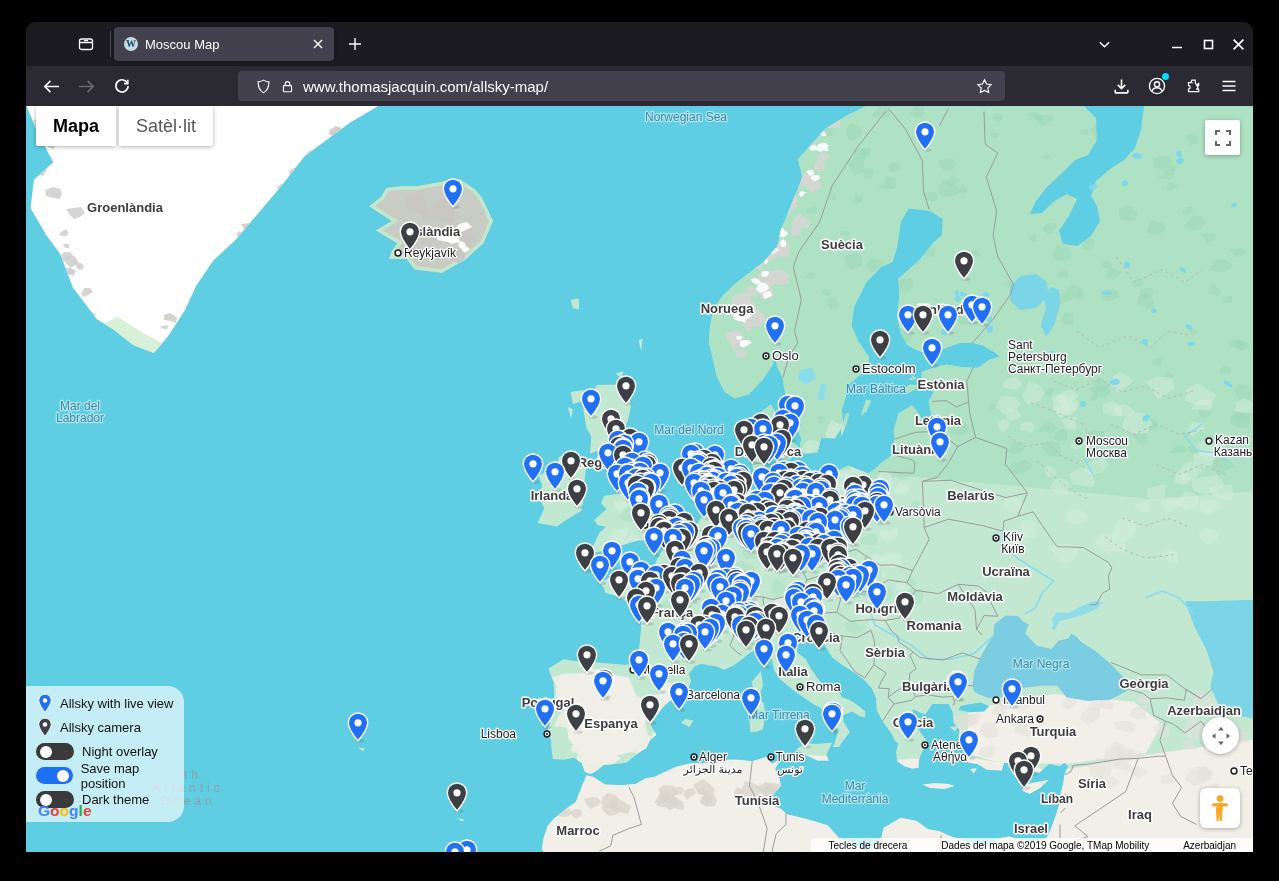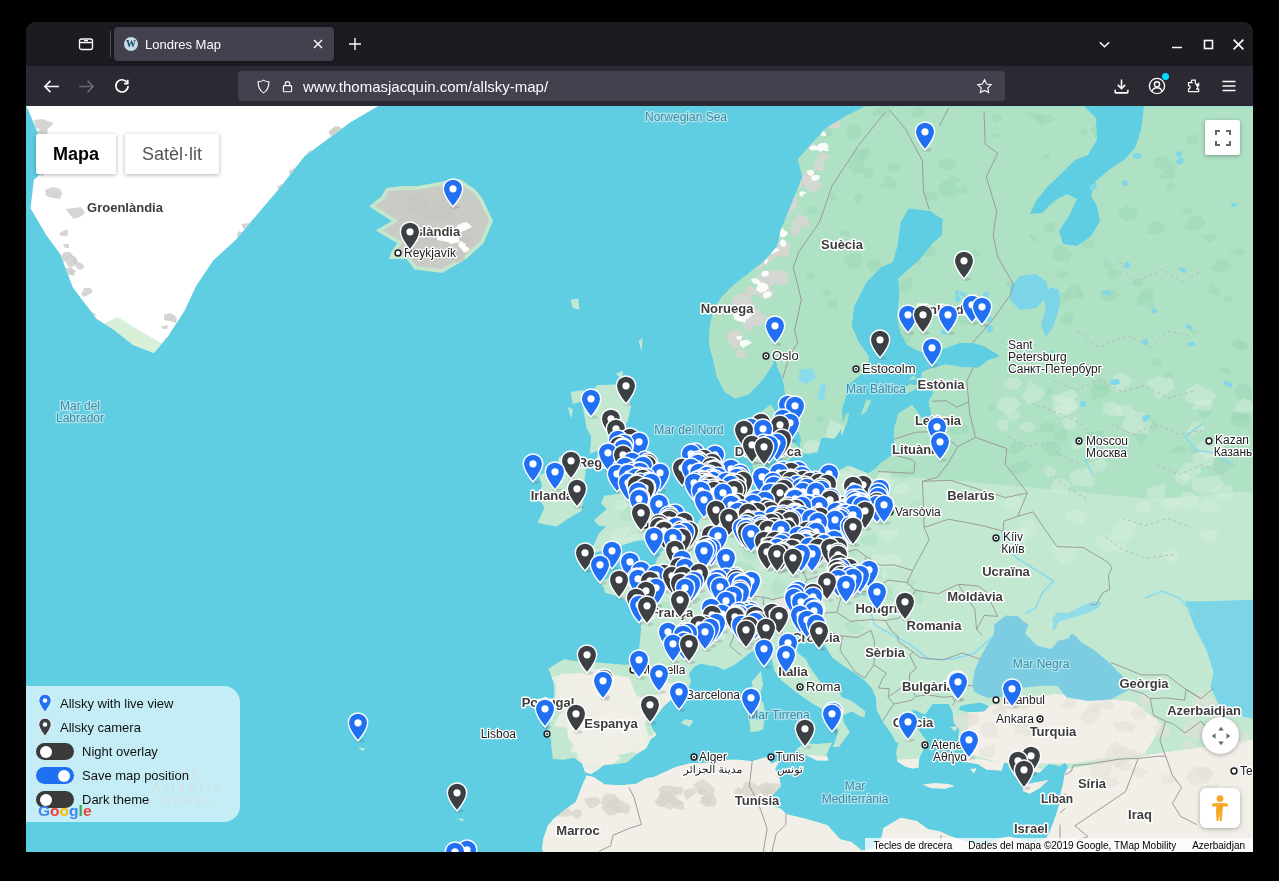--- a/index.html
+++ b/index.html
@@ -12,33 +12,33 @@
   align-items:center; justify-content:center; border-radius:4px; }
 #tab { position:absolute; left:88px; top:5px; width:220px; height:34px;
   background:#42414d; border-radius:4px; display:flex; align-items:center;
   color:#fbfbfe; font-size:13px; box-shadow:0 0 4px rgba(0,0,0,.4); }
 #tabsep { position:absolute; left:84px; top:9px; width:1px; height:26px; background:#52525e; }
 .wbtn { position:absolute; top:7px; width:30px; height:30px; display:flex; align-items:center; justify-content:center; }
 #urlbar { position:absolute; left:212px; top:5px; width:767px; height:30px;
   background:#42414d; border-radius:4px; display:flex; align-items:center;
   color:#fbfbfe; font-size:15px; }
 .nicon { position:absolute; top:5px; width:30px; height:30px; display:flex; align-items:center; justify-content:center; }
-#mapcontrols { position:absolute; left:10px; top:28px; height:40px; display:flex; }
+#mapcontrols { position:absolute; left:10px; top:0; height:40px; display:flex; }
 .mbtn { background:#fff; height:40px; display:flex; align-items:center; justify-content:center;
   font-size:18px; color:#565656; box-shadow:0 1px 4px rgba(0,0,0,.3); padding:0 17px; }
 #fsbtn { position:absolute; right:13px; top:14px; width:35px; height:35px; background:#fff;
   border-radius:2px; box-shadow:0 1px 4px rgba(0,0,0,.3); display:flex; align-items:center; justify-content:center; }
-#legend { position:absolute; left:0; top:580px; width:214px; height:136px;
+#legend { position:absolute; left:0; top:580px; width:158px; height:136px;
   background:rgba(255,255,255,.64); border-radius:0 16px 16px 0; padding:7px 0 0 10px; }
 .lrow { display:flex; align-items:center; margin-bottom:3px; font-size:13px; color:#111; height:21px; }
 .toggle { position:relative; width:38px; height:17px; border-radius:9px; margin-right:8px; }
 .toggle .knob { position:absolute; top:2.5px; width:12px; height:12px; border-radius:50%; background:#fff; }
 #google { position:absolute; left:12px; top:696px; }
 #attr { position:absolute; right:0; bottom:0; height:14px; display:flex; font-size:10px; color:#000; align-items:center; }
-#attr div { background:rgba(255,255,255,.75); padding:1px 8px; white-space:nowrap; height:14px; line-height:13px; }
+#attr div { background:rgba(255,255,255,.75); padding:1px 17px; white-space:nowrap; height:14px; line-height:13px; }
 #panbtn { position:absolute; right:14px; top:611px; width:37px; height:37px; border-radius:50%;
   background:#fff; box-shadow:0 1px 4px rgba(0,0,0,.3); display:flex; align-items:center; justify-content:center; }
 #pegman { position:absolute; right:13px; top:682px; width:40px; height:40px; border-radius:6px;
   background:#fff; box-shadow:0 1px 4px rgba(0,0,0,.3); display:flex; align-items:center; justify-content:center; }
 </style></head>
 <body>
 <div id="win">
   <div id="tabbar">
     <div class="ticon" style="left:45px;">
       <svg width="16" height="16" viewBox="0 0 16 16" fill="none" stroke="#fbfbfe" stroke-width="1.3">
@@ -46,21 +46,21 @@
           <line x1="1.5" y1="6.5" x2="14.5" y2="6.5"></line>
           <line x1="6" y1="4.7" x2="10" y2="4.7"></line>
       </svg>
     </div>
     <div id="tabsep"></div>
     <div id="tab">
       <svg width="16" height="16" viewBox="0 0 24 24" style="margin:0 6px 0 9px;">
         <circle cx="12" cy="12" r="10.5" fill="#c6d9e4"></circle>
         <text x="12" y="16.6" text-anchor="middle" font-family="Liberation Serif, serif" font-size="15" font-weight="bold" fill="#134c66">W</text>
       </svg>
-      <span style="flex:1;">Londres Map</span>
+      <span style="flex:1;">Moscou Map</span>
       <svg width="12" height="12" viewBox="0 0 12 12" stroke="#fbfbfe" stroke-width="1.4" style="margin-right:10px;">
           <line x1="2" y1="2" x2="10" y2="10"></line>
           <line x1="10" y1="2" x2="2" y2="10"></line>
         </svg>
     </div>
     <div class="ticon" style="left:314px;">
       <svg width="14" height="14" viewBox="0 0 14 14" stroke="#fbfbfe" stroke-width="1.4">
           <line x1="7" y1="1" x2="7" y2="13"></line>
           <line x1="1" y1="7" x2="13" y2="7"></line>
         </svg>
@@ -1393,21 +1393,21 @@
 <use href="#pinb" x="959" y="730"></use>
 <use href="#pind" x="1021" y="746"></use>
 <use href="#pind" x="1008" y="751"></use>
 <use href="#pind" x="1014" y="760"></use>
 <use href="#pind" x="447" y="783"></use>
 <use href="#pinb" x="457" y="840"></use>
 <use href="#pinb" x="445" y="842"></use>
 </svg>
     <div id="mapcontrols">
       <div class="mbtn" style="font-weight:bold; color:#000; border-radius:2px 0 0 2px;">Mapa</div>
-      <div class="mbtn" style="border-radius:0 2px 2px 0; margin-left:9px;">Satèl·lit</div>
+      <div class="mbtn" style="border-radius:0 2px 2px 0; margin-left:3px;">Satèl·lit</div>
     </div>
     <div id="fsbtn">
       <svg width="16" height="16" viewBox="0 0 16 16" fill="none" stroke="#666" stroke-width="2">
           <polyline points="1,5 1,1 5,1"></polyline>
           <polyline points="11,1 15,1 15,5"></polyline>
           <polyline points="15,11 15,15 11,15"></polyline>
           <polyline points="5,15 1,15 1,11"></polyline>
         </svg>
     </div>
     <div id="legend">

